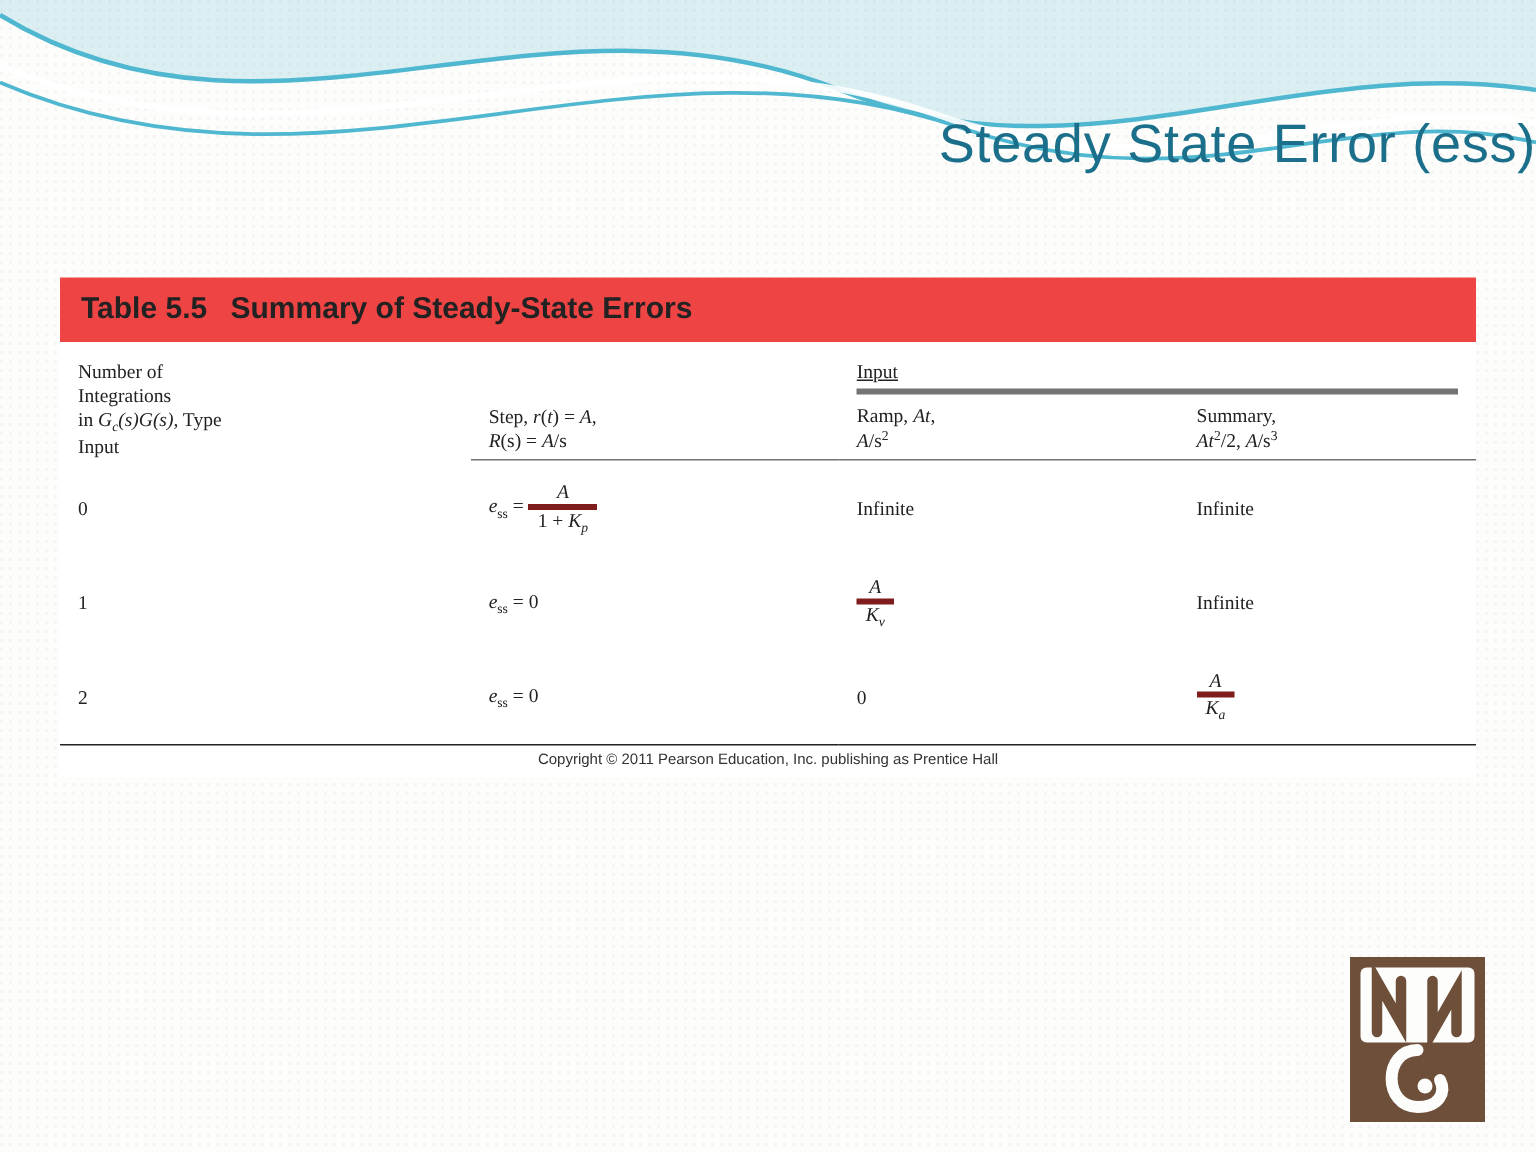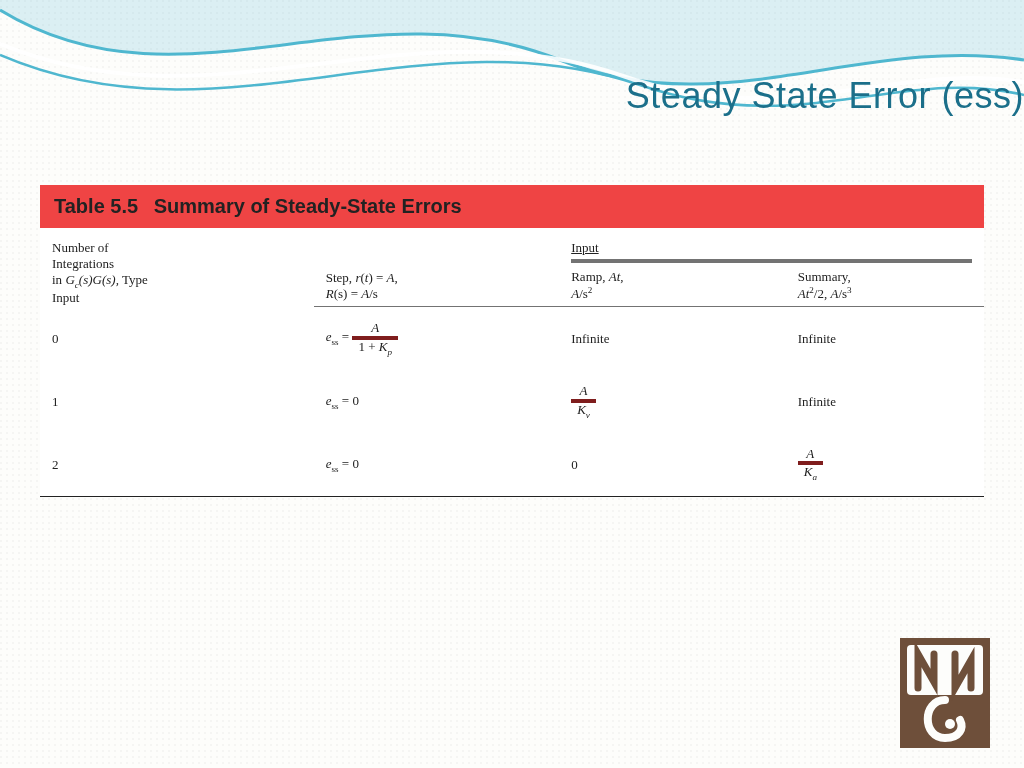--- a/index.html
+++ b/index.html
@@ -205,20 +205,21 @@
       <td>
         <span class="frac">
           <span class="num ital">A</span>
           <span class="den"><span class="ital">K</span><span class="sub ital">a</span></span>
         </span>
       </td>
     </tr>
   </tbody>
     </table>
 
+  <div class="copyright">Copyright © 2011 Pearson Education, Inc. publishing as Prentice Hall</div>
 </div>
 
 <div class="logo">
   <svg viewBox="0 0 90 110" width="90" height="110">
     <rect x="0" y="0" width="90" height="110" fill="#6e4f3a"></rect>
     <rect x="7" y="7" width="76" height="50" rx="4" fill="#fdfdfb"></rect>
     <path d="M18 50 L18 16 L34 44 L34 16 M55 16 L55 50 L71 22 L71 50" stroke="#6e4f3a" stroke-width="7" fill="none" stroke-linecap="round"></path>
     <path d="M45 62 C22 62 22 100 45 100 C60 100 64 90 60 82" stroke="#fdfdfb" stroke-width="8" fill="none" stroke-linecap="round"></path>
     <circle cx="50" cy="86" r="5" fill="#fdfdfb"></circle>
   </svg>

